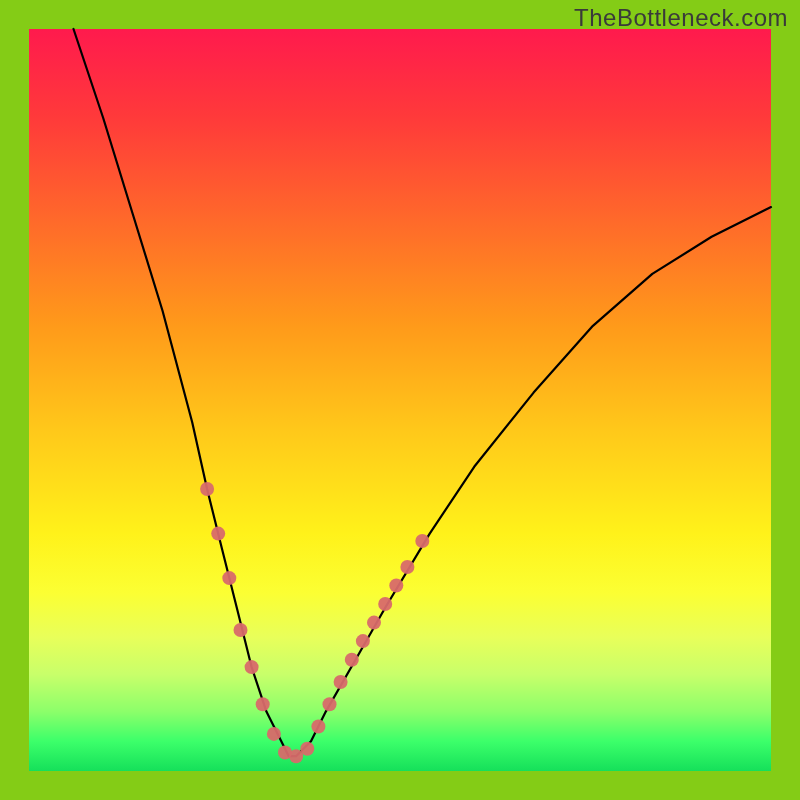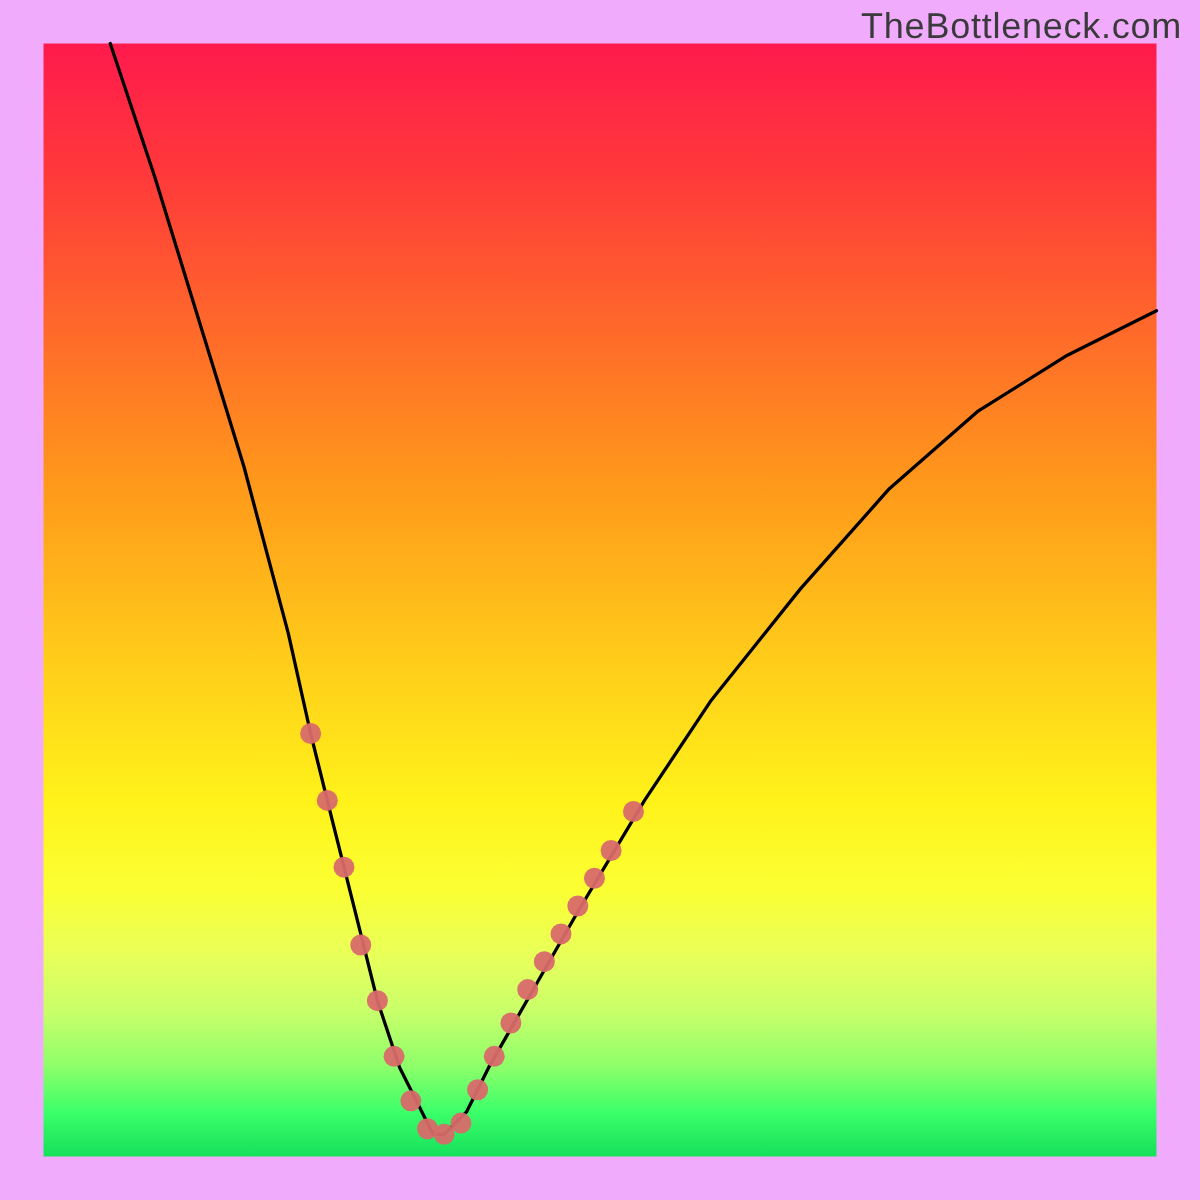--- a/index.html
+++ b/index.html
@@ -8,21 +8,21 @@
     width: 800px;
     height: 800px;
     overflow: hidden;
     font-family: Arial, Helvetica, sans-serif;
     background: #000;
   }
   .frame {
     position: relative;
     width: 800px;
     height: 800px;
-    background: #f0abfc;
+    background: #84cc16;
   }
   .plot-area {
     position: absolute;
     left: 29px;
     top: 29px;
     width: 742px;
     height: 742px;
     
     background: linear-gradient(to bottom,
       #ff1a4d 0%,

